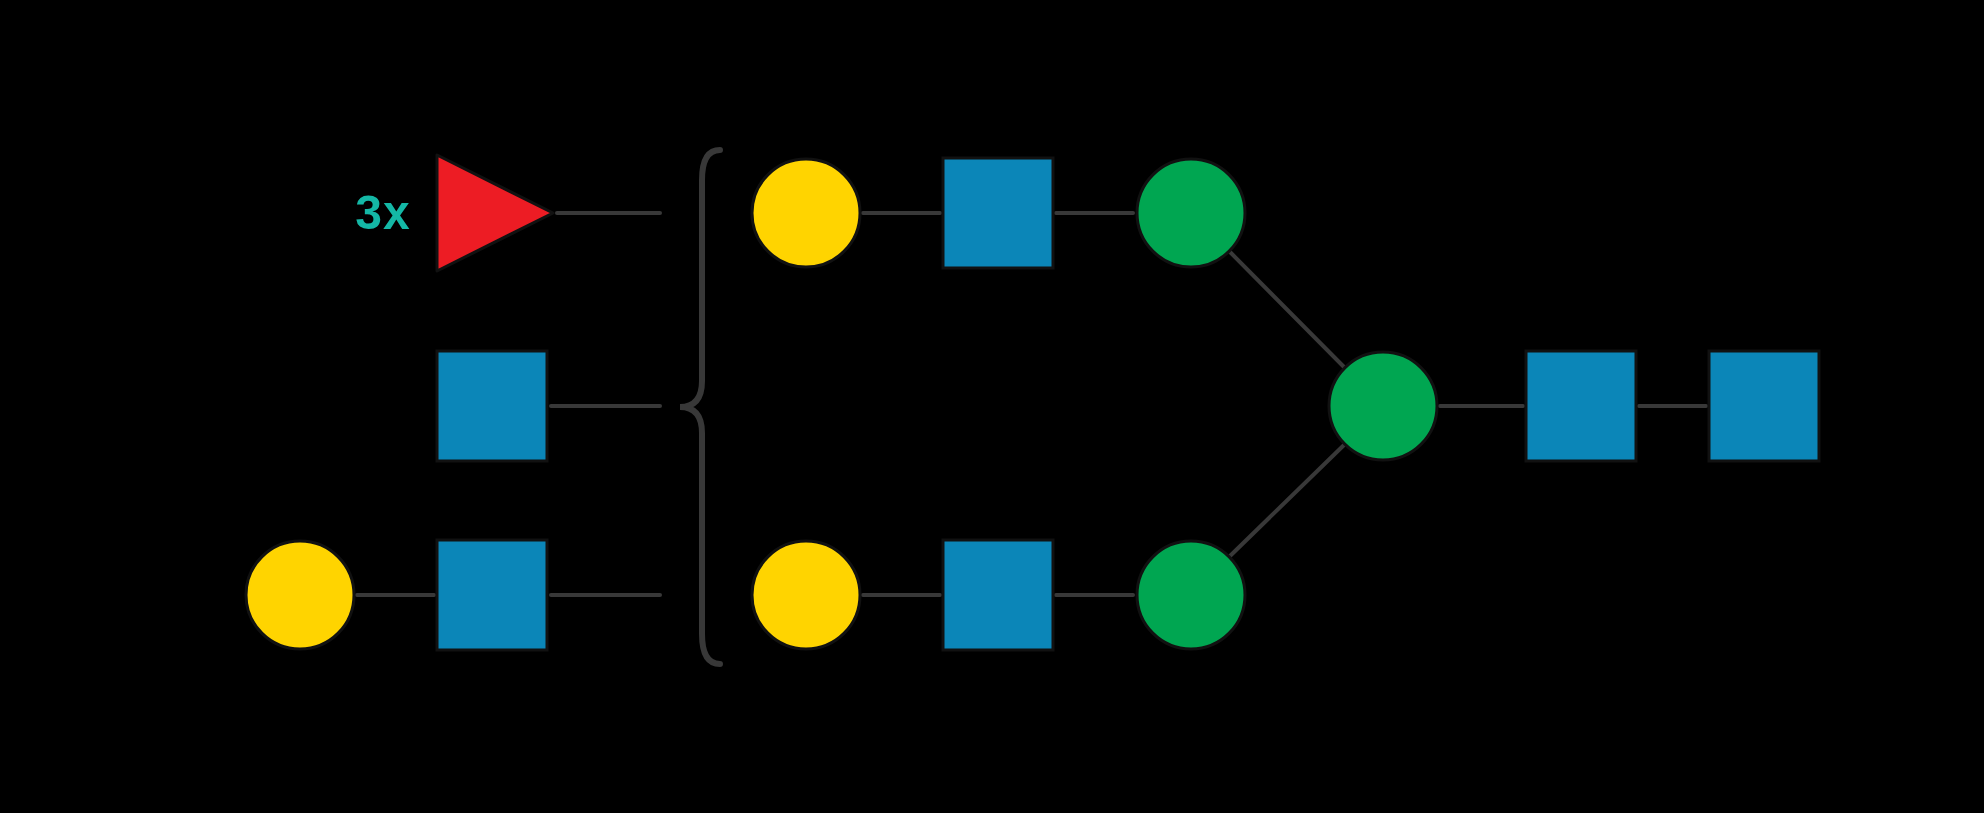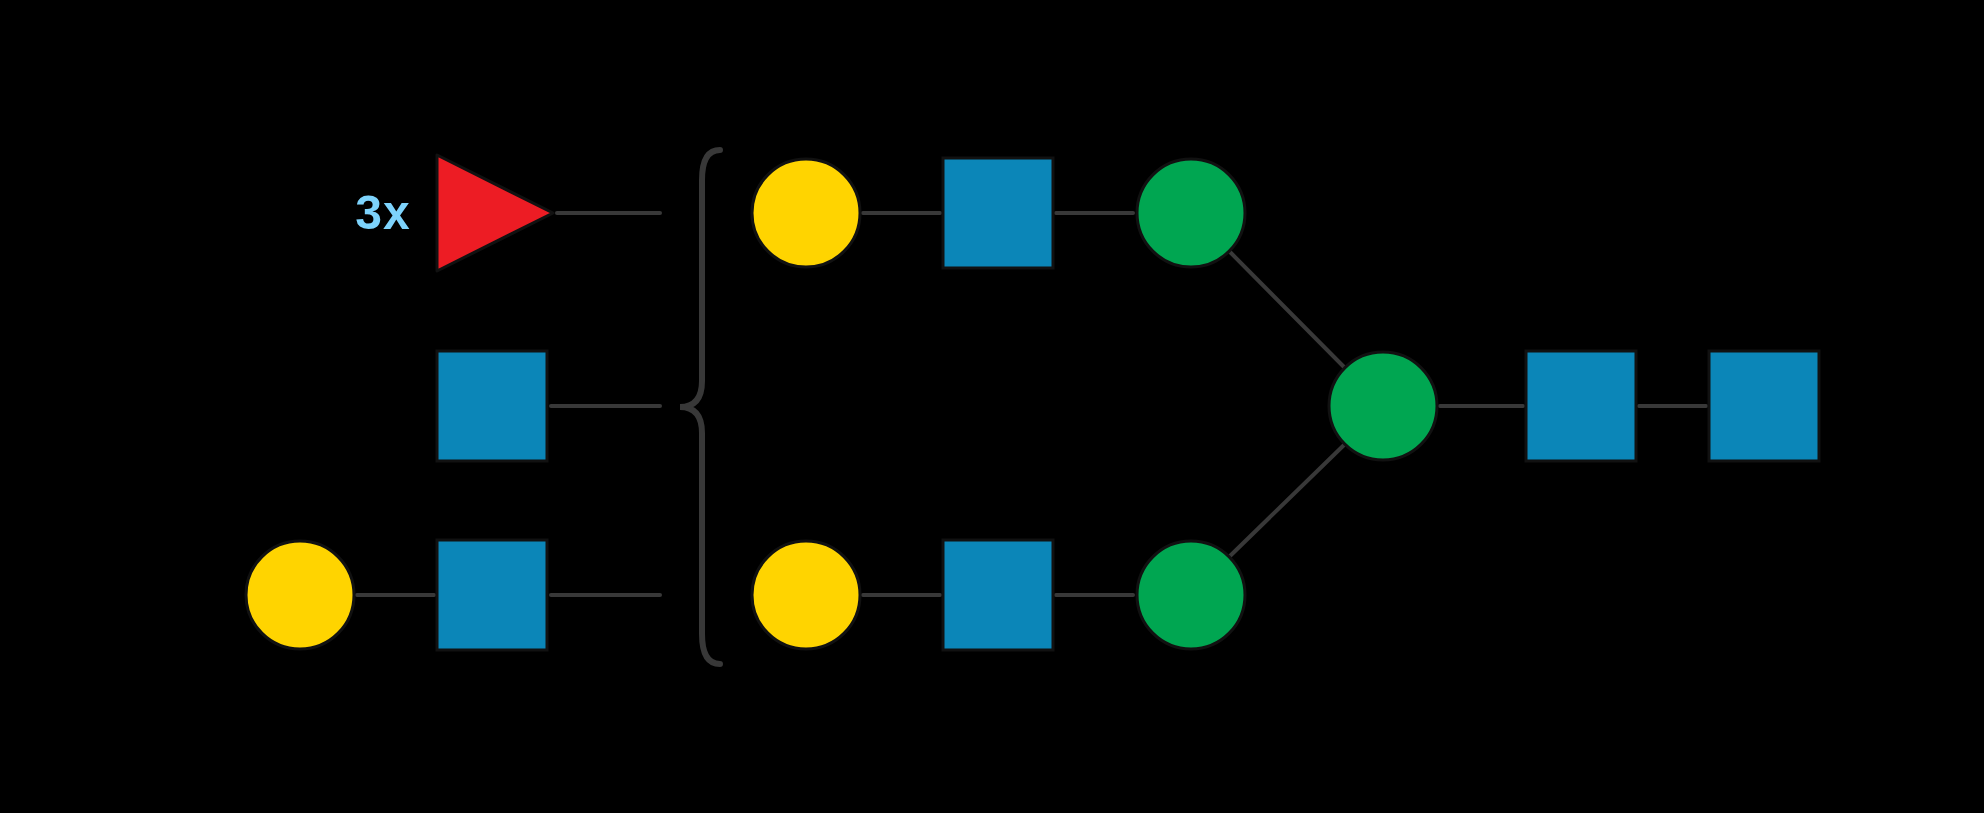--- a/index.html
+++ b/index.html
@@ -57,14 +57,14 @@
       <circle cx="806" cy="213" r="54" fill="#FFD400" stroke="#111111" stroke-width="3" id="top-galactose"></circle>
       <rect x="943" y="158" width="110" height="110" fill="#0B86B8" stroke="#111111" stroke-width="3" id="top-glcnac"></rect>
       <circle cx="1191" cy="213" r="54" fill="#00A651" stroke="#111111" stroke-width="3" id="top-mannose"></circle>
       <circle cx="806" cy="595" r="54" fill="#FFD400" stroke="#111111" stroke-width="3" id="bottom-galactose"></circle>
       <rect x="943" y="540" width="110" height="110" fill="#0B86B8" stroke="#111111" stroke-width="3" id="bottom-glcnac"></rect>
       <circle cx="1191" cy="595" r="54" fill="#00A651" stroke="#111111" stroke-width="3" id="bottom-mannose"></circle>
       <circle cx="1383" cy="406" r="54" fill="#00A651" stroke="#111111" stroke-width="3" id="core-mannose"></circle>
       <rect x="1526" y="351" width="110" height="110" fill="#0B86B8" stroke="#111111" stroke-width="3" id="core-glcnac-inner"></rect>
       <rect x="1709" y="351" width="110" height="110" fill="#0B86B8" stroke="#111111" stroke-width="3" id="core-glcnac-outer"></rect>
     </svg>
-  <span class="multiplier" style="color: #7dd3fc;">3x</span>
+  <span class="multiplier" style="color: #14b8a6;">3x</span>
 </div>
 
 </body></html>

